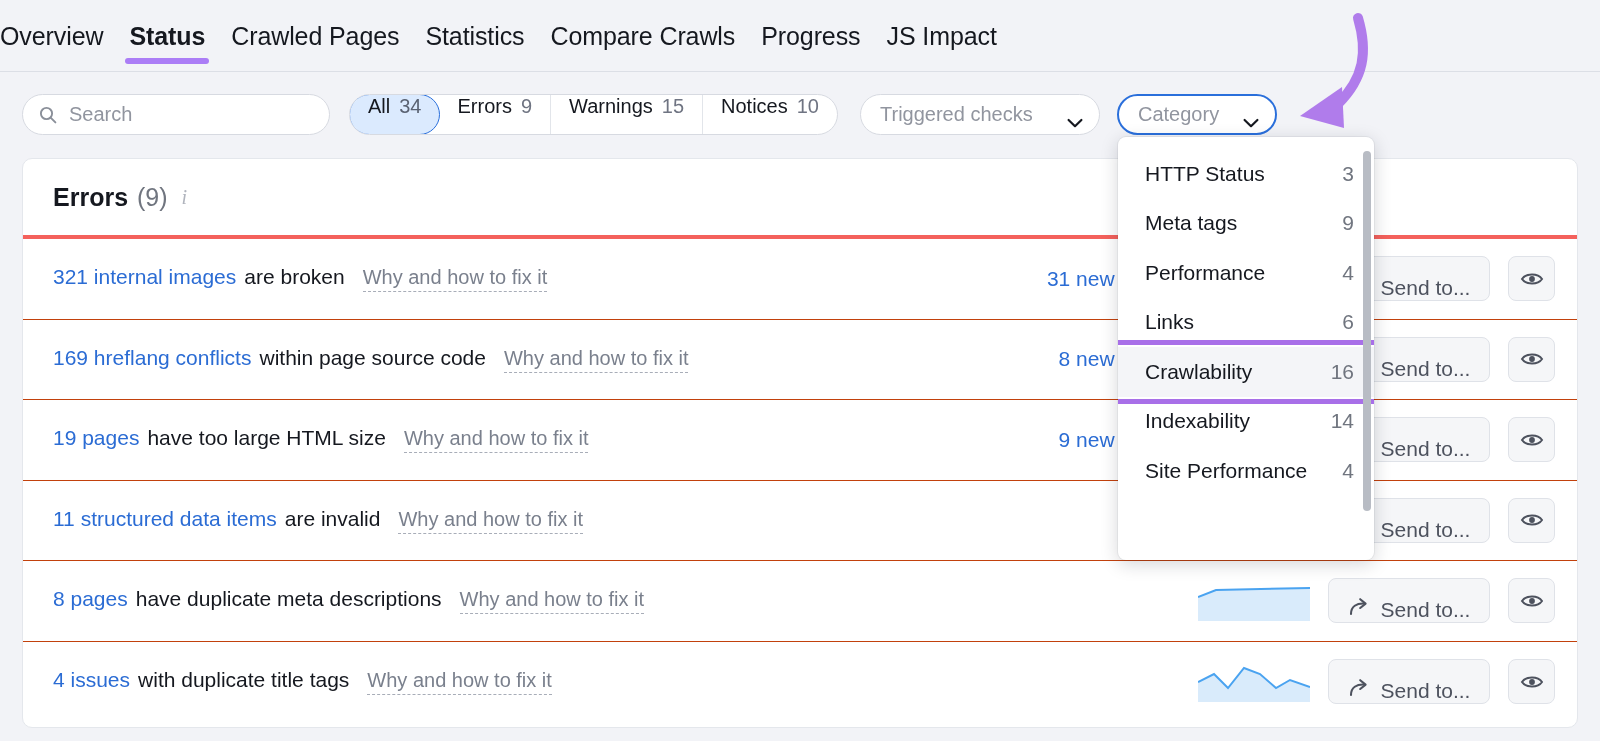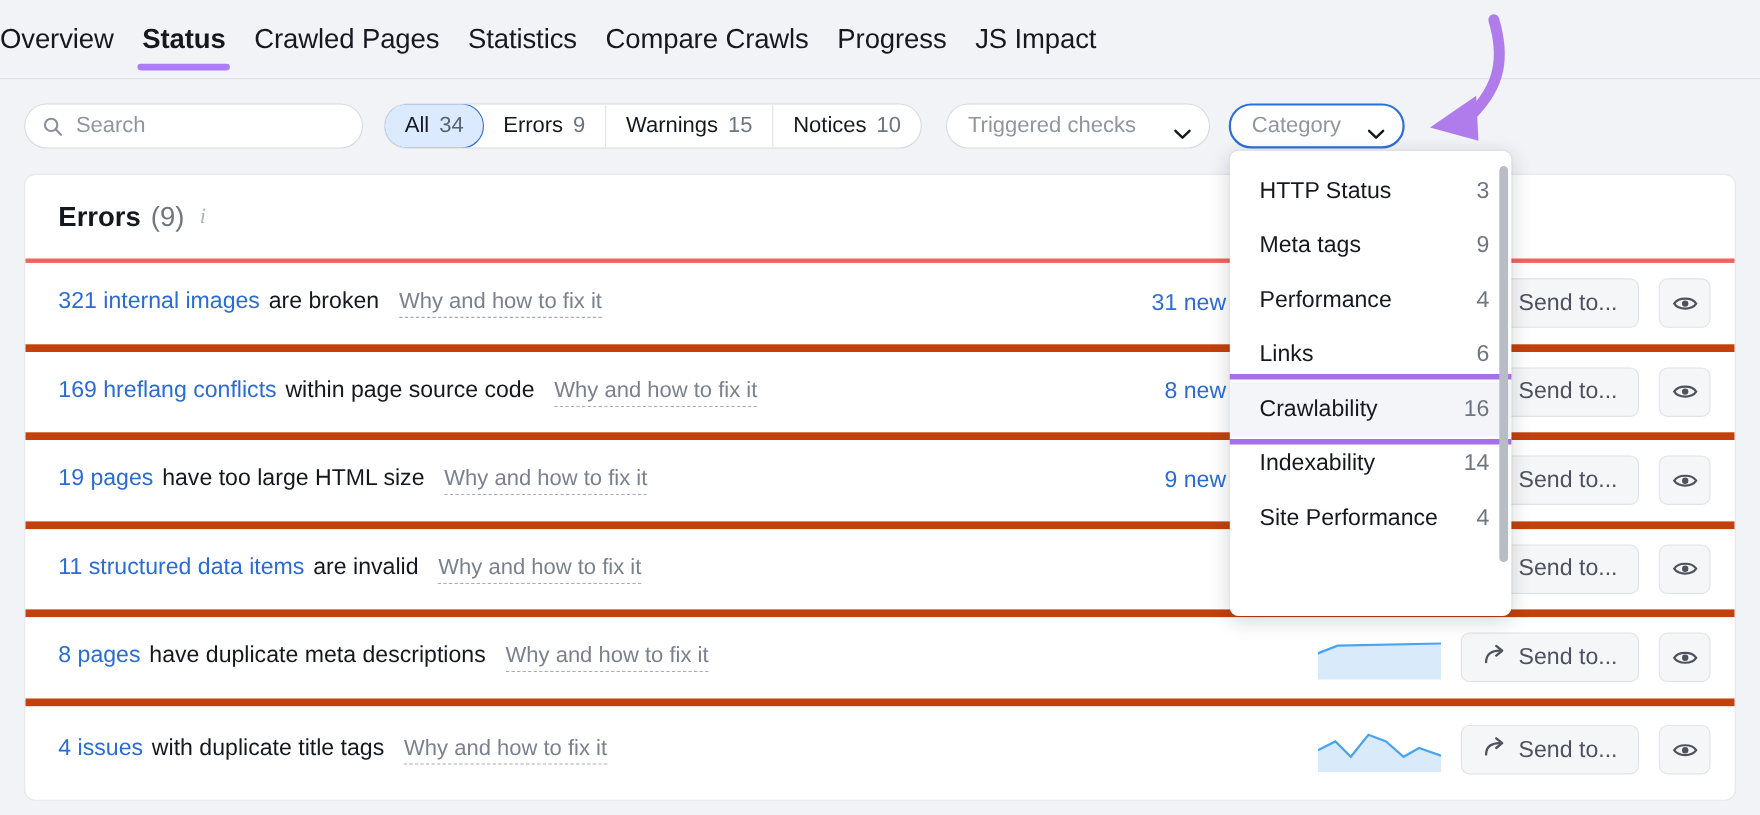--- a/index.html
+++ b/index.html
@@ -65,21 +65,21 @@
   .segmented {
     position: absolute; left: 349px; top: 21px;
     height: 41px;
     display: flex;
     border: 1px solid #d7dae1;
     border-radius: 21px;
     background: #ffffff;
     overflow: hidden;
   }
   .seg {
-    display: flex; align-items: center; gap: 9px;
+    display: flex; gap: 9px;
     padding: 0 18px;
     font-size: 20px; color: #15181f;
     border-right: 1px solid #e2e5ea;
     cursor: pointer;
     white-space: nowrap;
     height: 100%;
   }
   .seg:last-child { border-right: none; }
   .seg .cnt { color: #6f7482; }
   .seg.selected {
@@ -127,21 +127,21 @@
   .panel-title { font-size: 25px; font-weight: 700; color: #15181f; }
   .panel-count { font-size: 25px; color: #70757f; font-weight: 400; }
   .info-icon {
     font-size: 20px; color: #b0b4bd; font-style: italic;
     font-family: "Liberation Serif", serif; margin-left: 5px;
   }
 
   .row {
     height: 80.5px;
     display: flex; align-items: center;
-    border-bottom: 7px solid #c2410c;
+    border-bottom: 1px solid #c2410c;
     padding-left: 30px; padding-right: 22px;
     position: relative;
   }
   .row:last-child { border-bottom: none; }
   .row-text { font-size: 21px; color: #15181f; display: flex; align-items: baseline; gap: 8px; white-space: nowrap; }
   .row-link { color: #2b6cd4; cursor: pointer; }
   .fix-link {
     font-size: 20px; color: #7a808d;
     border-bottom: 1px dashed #a8adb8;
     cursor: pointer; margin-left: 10px;
@@ -151,21 +151,21 @@
     margin-left: auto; display: flex; align-items: center; gap: 18px;
   }
   .new-issues { font-size: 21px; color: #2b6cd4; cursor: pointer; white-space: nowrap; }
   .spark { width: 112px; height: 40px; flex: 0 0 112px; }
   .spark svg { display: block; }
   .send-btn {
     width: 162px; height: 45px;
     border: 1px solid #dfe2e8;
     background: #f5f6f8;
     border-radius: 8px;
-    display: flex; align-items: center; justify-content: center; gap: 11px;
+    display: flex; align-items: flex-end; justify-content: center; gap: 11px;
     font-size: 21px; color: #4d525e;
     cursor: pointer;
   }
   .eye-btn {
     width: 47px; height: 45px;
     border: 1px solid #dfe2e8;
     background: #f5f6f8;
     border-radius: 8px;
     display: flex; align-items: center; justify-content: center;
     cursor: pointer;

